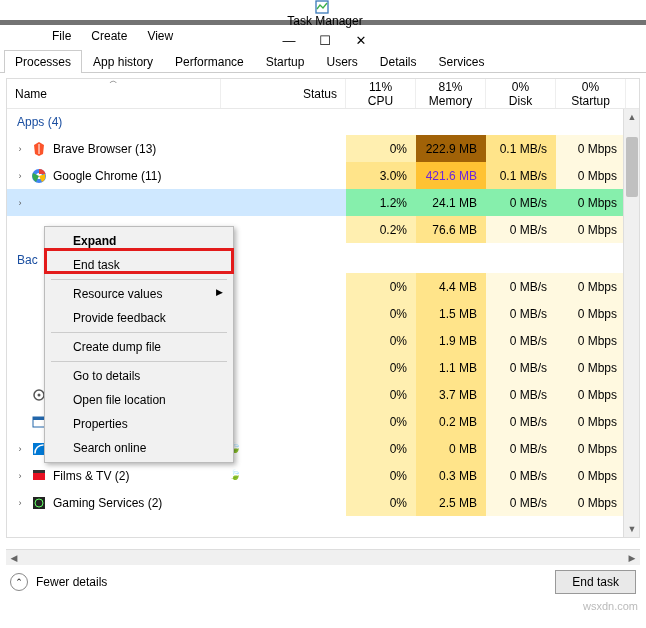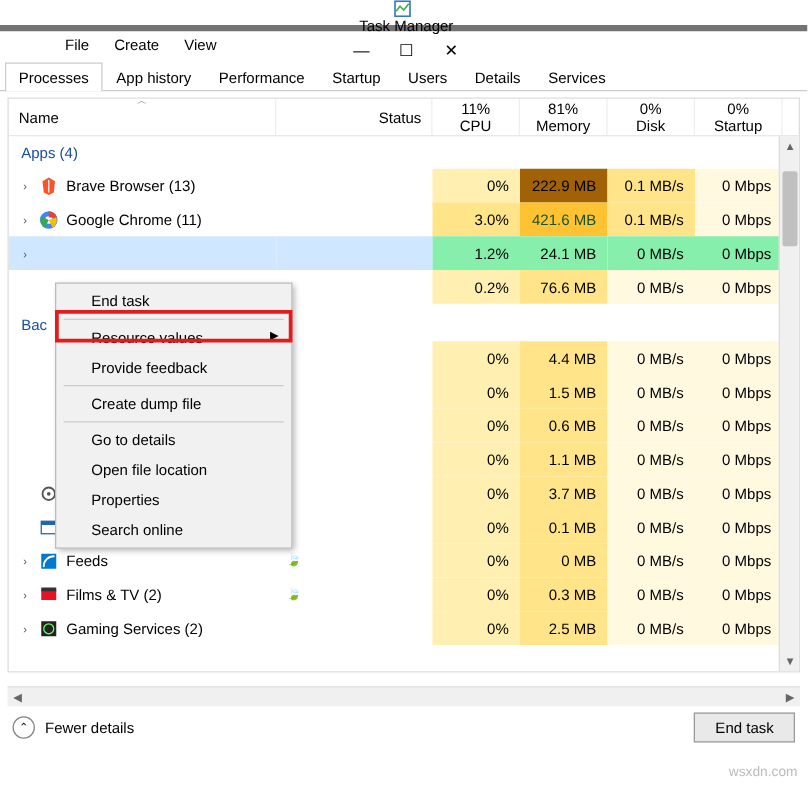--- a/index.html
+++ b/index.html
@@ -148,21 +148,21 @@
     font-size: 12px;
   }
   .leaf {
     width: 14px; height: 14px;
     font-size: 10px; color: #5a9a22;
   }
   .heat0 { background: #fff9e0; }
   .heat1 { background: #ffefb0; }
   .heat2 { background: #ffe48a; }
   .heat3 { background: #a16207; }
-  .heat4 { background: #ffc233; color: #14532d; }
+  .heat4 { background: #ffc233; color: #6d28d9; }
   .row.sel .cell { background: #cfe8ff; }
   .row.sel .cell.num { background: #86efac; }
   .menubox {
     position: absolute;
     left: 44px; top: 226px;
     width: 190px;
     background: #f1f1f1;
     border: 1px solid #bbb;
     box-shadow: 2px 2px 5px rgba(0,0,0,.3);
     z-index: 50;
@@ -204,21 +204,21 @@
     display: flex; align-items: center; justify-content: center;
     font-size: 9px;
   }
   .endtask-btn {
     margin-left: auto;
     padding: 4px 16px;
     border: 1px solid #999;
     background: #e9e9e9;
   }
   .wm {
-    position: absolute; right: 8px; bottom: 4px;
+    position: absolute; right: 8px; bottom: 16px;
     font-size: 11px; color: #bbb;
   }
 </style>
 </head>
 <body>
 
 <div class="titlebar">
   <span class="app-icon">
     <svg width="14" height="14" viewBox="0 0 14 14">
         <rect x="1" y="1" width="12" height="12" fill="none" stroke="#3878b8" stroke-width="1.3"></rect>
@@ -370,21 +370,21 @@
     <div class="cell num heat0">0 Mbps</div>
   </div>
       <div class="row">
     <div class="cell name">
       <span class="exp"></span>
       <span class="proc-icon"></span>
       <span></span>
     </div>
     <div class="cell status"></div>
     <div class="cell num heat1">0%</div>
-    <div class="cell num heat2">0.6 MB</div>
+    <div class="cell num heat2">1.9 MB</div>
     <div class="cell num heat0">0 MB/s</div>
     <div class="cell num heat0">0 Mbps</div>
   </div>
       <div class="row">
     <div class="cell name">
       <span class="exp"></span>
       <span class="proc-icon"></span>
       <span></span>
     </div>
     <div class="cell status"></div>
@@ -416,21 +416,21 @@
       <span class="proc-icon">
             <svg width="16" height="16" viewBox="0 0 16 16">
               <rect x="2" y="3" width="12" height="10" fill="#fff" stroke="#2266aa"></rect>
               <rect x="2" y="3" width="12" height="3" fill="#2266aa"></rect>
             </svg>
           </span>
       <span>Features On Demand Helper</span>
     </div>
     <div class="cell status"></div>
     <div class="cell num heat1">0%</div>
-    <div class="cell num heat2">0.1 MB</div>
+    <div class="cell num heat2">0.2 MB</div>
     <div class="cell num heat0">0 MB/s</div>
     <div class="cell num heat0">0 Mbps</div>
   </div>
       <div class="row">
     <div class="cell name">
       <span class="exp">›</span>
       <span class="proc-icon">
             <svg width="16" height="16" viewBox="0 0 16 16">
               <rect x="2" y="2" width="12" height="12" fill="#0078d4"></rect>
               <path d="M4 12 a8 8 0 0 1 8-8" stroke="#fff" fill="none" stroke-width="1.5" stroke-linecap="round"></path>
@@ -490,20 +490,21 @@
     <div class="sh-arrow" style="position:absolute;bottom:0;">▼</div>
   </div>
 </div>
 
 <div class="scrollbar-h">
   <div class="sh-arrow" style="float:left">◀</div>
   <div class="sh-arrow" style="float:right">▶</div>
 </div>
 
 <div class="menubox">
+  <div class="mitem"><b>Expand</b></div>
   <div class="mitem">End task</div>
   <div class="msep"></div>
   <div class="mitem">
     <span>Resource values</span>
     <span class="arrow">▶</span>
   </div>
   <div class="mitem">Provide feedback</div>
   <div class="msep"></div>
   <div class="mitem">Create dump file</div>
   <div class="msep"></div>

